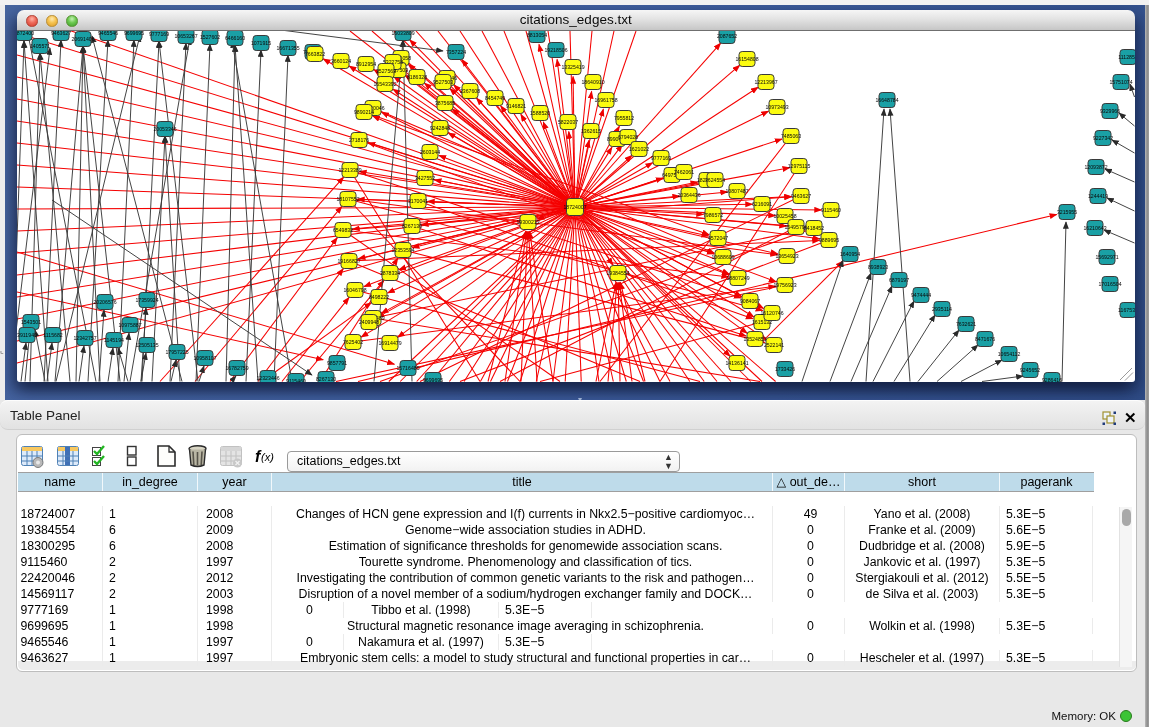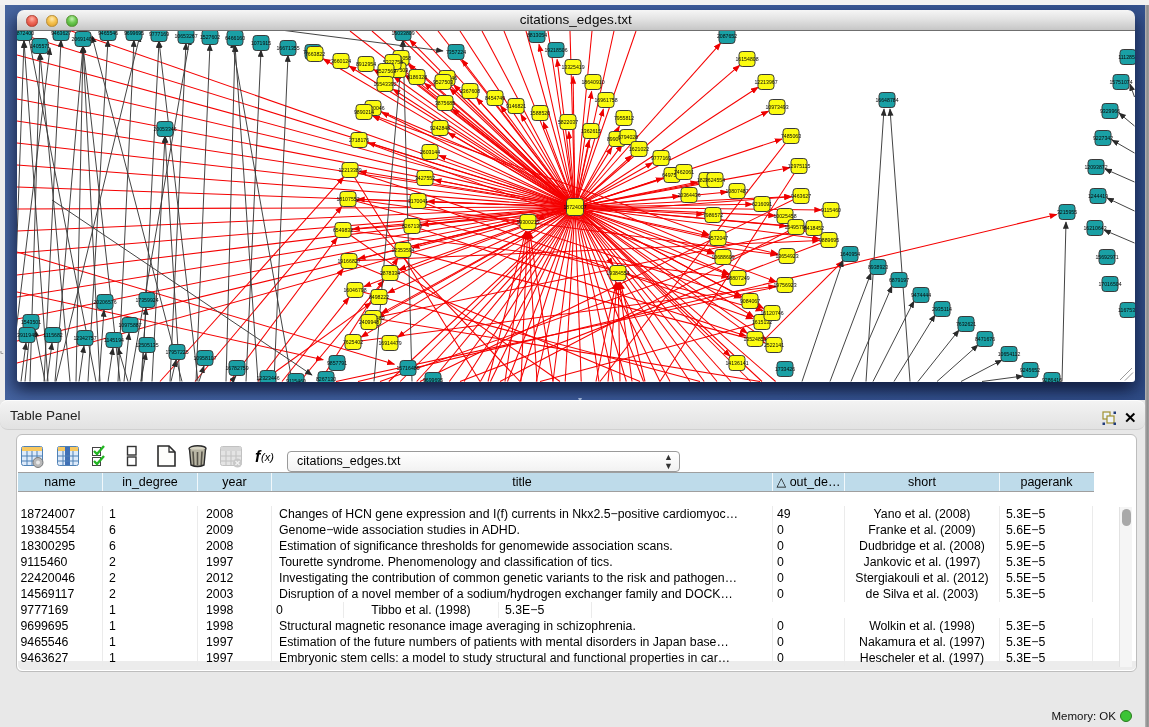--- a/index.html
+++ b/index.html
@@ -38,22 +38,22 @@
 #thead { position:absolute; left:1px; top:37px; height:20px; width:1076px; display:flex;
   border-top:1px solid #9f9f9f; border-bottom:1px solid #9f9f9f; background:#bedbea; }
 #thead .h { background:#bedbea; border-right:1.5px solid #f2f8fb; font-size:12.5px; color:#000;
   text-align:center; line-height:18px; overflow:hidden; white-space:nowrap; }
 #tbody { position:absolute; left:1px; top:71px; width:1076px; }
 .tr { display:flex; height:16px; font-size:12.3px; color:#000; white-space:nowrap; }
 .c { overflow:hidden; padding-top:0.5px; border-right:1px solid #ebebeb; }
 .c0 { width:85px; padding-left:2.5px; }
 .c1 { width:95px; padding-left:6px; }
 .c2 { width:74px; padding-left:8px; }
-.c3 { width:501px; padding-left:7px; }
-.c4 { width:72px; padding-left:4px; }
+.c3 { width:501px; padding-left:7px;text-align:center; }
+.c4 { width:72px; padding-left:4px;text-align:center; }
 .c5 { width:155px; text-align:center; }
 .c6 { width:93px; padding-left:6px; }
 #vsb { position:absolute; left:1102px; top:72px; width:13px; height:160px; background:#f5f5f5; border-left:1px solid #e2e2e2; }
 #vsb .th { position:absolute; left:2px; top:2px; width:9px; height:17px; background:#a9a9a9; border-radius:5px; }
 #tabs { position:absolute; left:428px; top:275px; height:19px; display:flex;
   border:1px solid #9c9c9c; border-radius:4px; overflow:hidden; background:#fff;
   box-shadow:0 1px 1px rgba(0,0,0,.15); }
 #tabs div { font-size:12.5px; line-height:17px; text-align:center; color:#000; border-right:1px solid #a8a8a8; }
 #tabs div:last-child { border-right:none; }
 #tabs .sel { background:linear-gradient(#9a9a9a,#8a8a8a); color:#fff; }
@@ -777,21 +777,20 @@
           <div class="c c2">1998</div>
           <div class="c c3">Structural magnetic resonance image averaging in schizophrenia.</div>
           <div class="c c4">0</div>
           <div class="c c5">Wolkin et al. (1998)</div>
           <div class="c c6">5.3E−5</div>
         </div>
 <div class="tr">
           <div class="c c0">9465546</div>
           <div class="c c1">1</div>
           <div class="c c2">1997</div>
-          <div class="c c3">Estimation of the future numbers of patients with mental disorders in Japan base…</div>
           <div class="c c4">0</div>
           <div class="c c5">Nakamura et al. (1997)</div>
           <div class="c c6">5.3E−5</div>
         </div>
 <div class="tr">
           <div class="c c0">9463627</div>
           <div class="c c1">1</div>
           <div class="c c2">1997</div>
           <div class="c c3">Embryonic stem cells: a model to study structural and functional properties in car…</div>
           <div class="c c4">0</div>

